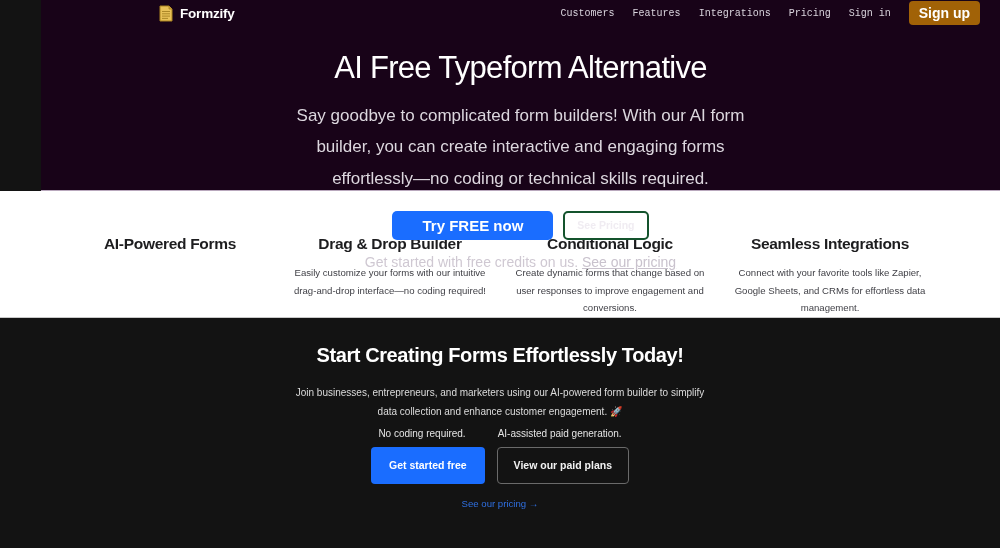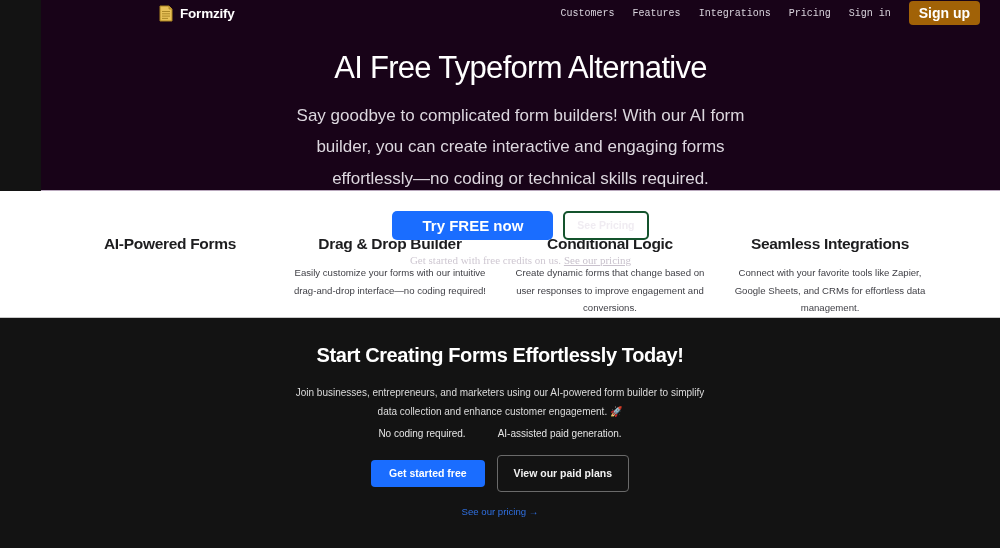--- a/index.html
+++ b/index.html
@@ -54,21 +54,21 @@
   }
   .btn-primary {
     background:#1a6dff; color:#fff; font-size:15px; font-weight:bold;
     border:none; border-radius:5px; padding:7px 30px; cursor:pointer; line-height:1;
   }
   .btn-outline {
     background:transparent; color:#f0ecf2; font-size:10.5px; font-weight:bold;
     border:2px solid #14532d; border-radius:5px; padding:7px 12px; cursor:pointer; line-height:1;
   }
   .hero-note {
-    margin-top:14px; color:#cfc8d2; font-size:11px;font-family:Liberation Serif, serif;
+    margin-top:14px; color:#cfc8d2; font-size:14px;
   }
   .hero-note a { color:#c9c2cd; text-decoration:underline; }
 
   
   .features {
     background:#ffffff; flex:1;
     display:flex; align-items:flex-start; justify-content:center;
     padding:44px 60px 0;
     border-bottom:1px solid #c9c9c9;
   }
@@ -89,21 +89,21 @@
     color:#ffffff; font-size:20px; font-weight:bold; letter-spacing:-0.4px;
   }
   .cta-sub {
     color:#dcdcdc; font-size:10px; line-height:1.85; margin:17px auto 0; max-width:420px;
   }
   .cta-benefits {
     margin-top:7px; color:#e4e4e4; font-size:10px;
     display:flex; justify-content:center; gap:32px;
   }
   .cta-btns {
-    margin-top:16px; display:flex; justify-content:center; align-items:center; gap:12px;
+    margin-top:8px; display:flex; justify-content:center; gap:12px;
   }
   .btn-cta-primary {
     background:#1a6dff; color:#fff; font-size:10.5px; font-weight:bold;
     border:none; border-radius:4px; padding:8px 18px; cursor:pointer; line-height:1;
   }
   .btn-cta-outline {
     background:transparent; color:#f2f2f2; font-size:10.5px; font-weight:bold;
     border:1px solid #6a6a6a; border-radius:4px; padding:12px 16px; cursor:pointer; line-height:1;
   }
   .cta-link {

